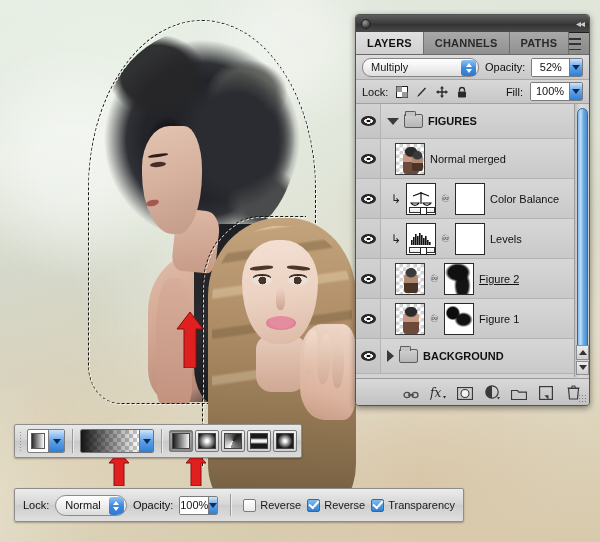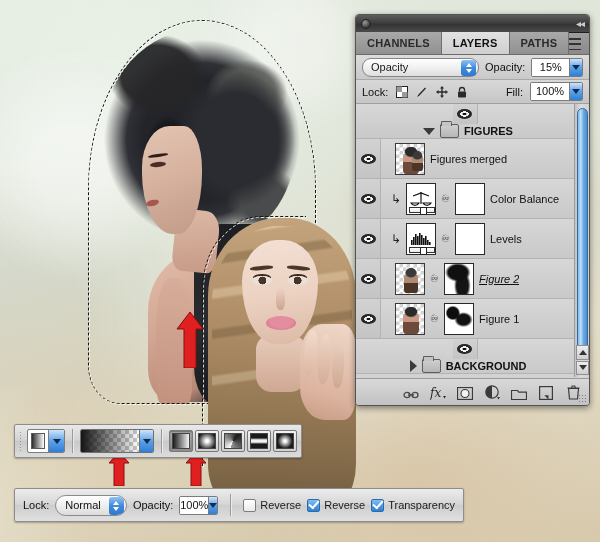--- a/index.html
+++ b/index.html
@@ -368,21 +368,21 @@
     position:absolute; left:0; top:89px; right:0; bottom:28px;
     background:#d2d2d2; overflow:hidden;
   }
   #layer-list { position:absolute; left:0; top:0; right:15px; bottom:0; }
   .layer-row {
     height:40px; display:flex; align-items:center;
     border-bottom:1px solid #b3b3b3;
     background: linear-gradient(180deg,#d7d7d7,#c9c9c9);
     position:relative;
   }
-  .layer-row.group-row { height:35px;flex-direction:column; }
+  .layer-row.group-row { height:35px; }
   .layer-row.selected {
     background: linear-gradient(180deg,#bcd9f3,#a8cdef);
   }
   .eye-cell {
     width:25px; height:100%; display:flex; align-items:center; justify-content:center;
     border-right:1px solid #b3b3b3;
     background: linear-gradient(180deg,#d2d2d2,#c4c4c4);
   }
   .layer-row.selected .eye-cell { background: linear-gradient(180deg,#bcd9f3,#a8cdef); }
   .eye {
@@ -406,21 +406,21 @@
   .thumb-adj {
     width:30px; height:32px; border:1px solid #2a2a2a; background:#fff; flex:none;
     display:flex; align-items:center; justify-content:center; position:relative;
   }
   .thumb-mask {
     width:30px; height:32px; border:1px solid #2a2a2a; flex:none; overflow:hidden;
   }
   .link-ico { width:9px; color:#333; font-size:10px; text-align:center; flex:none; }
   .layer-name { font-size:11px; color:#111; white-space:nowrap; overflow:hidden; }
   .layer-name.bold { font-weight:bold; }
-  .layer-name.underline { text-decoration: underline; font-style: italic; }
+  .layer-name.underline { text-decoration: underline; }
   .folder {
     width:19px; height:14px; flex:none; position:relative;
     background: linear-gradient(180deg,#cfcfcf,#b6b6b6);
     border:1px solid #5d5d5d; border-radius:1px 2px 2px 2px;
   }
   .folder::before {
     content:""; position:absolute; left:0; top:-4px; width:9px; height:4px;
     background:#c4c4c4; border:1px solid #5d5d5d; border-bottom:0; border-radius:1px 2px 0 0;
   }
   .disc-tri { width:0;height:0; flex:none;
@@ -630,41 +630,41 @@
   </div>
 
   <div id="layers-panel">
 
     <div id="panel-titlebar">
       <div id="tb-dot"></div>
       <div id="tb-collapse">◂◂</div>
     </div>
 
     <div id="tabs-row">
+      <div class="tab active">LAYERS</div>
       <div class="tab">CHANNELS</div>
-      <div class="tab active">LAYERS</div>
       <div class="tab">PATHS</div>
       <div id="tabs-menu">
           <i></i>
           <i></i>
           <i></i>
         </div>
     </div>
 
     <div id="blend-row">
       <div id="blend-select">
-        <span>Opacity</span>
+        <span>Multiply</span>
         <div class="mac-stepper">
           <div class="st-up"></div>
             <div class="st-dn"></div>
         </div>
       </div>
       <span class="ob-label">Opacity:</span>
       <div class="num-field">
-        <span class="nf-val">15%</span>
+        <span class="nf-val">52%</span>
         <div class="nf-arrow">
             <div class="tri-down"></div>
           </div>
       </div>
     </div>
 
     <div id="lock-row">
       <span class="ob-label">Lock:</span>
       <span class="lock-icon">
         <svg width="12" height="12" viewBox="0 0 12 12">
@@ -714,21 +714,21 @@
 
         <div class="layer-row">
           <div class="eye-cell">
               <div class="eye"></div>
             </div>
           <div class="row-body" style="padding-left:14px">
             <div class="thumb">
               <div class="mini-fig1"></div>
                 <div class="mini-fig2" style="left:16px;top:7px;width:11px;height:20px"></div>
             </div>
-            <div class="layer-name">Figures merged</div>
+            <div class="layer-name">Normal merged</div>
           </div>
         </div>
 
         <div class="layer-row">
           <div class="eye-cell">
               <div class="eye"></div>
             </div>
           <div class="row-body" style="padding-left:10px">
             <div class="clip-arrow">↳</div>
             <div class="thumb-adj">

